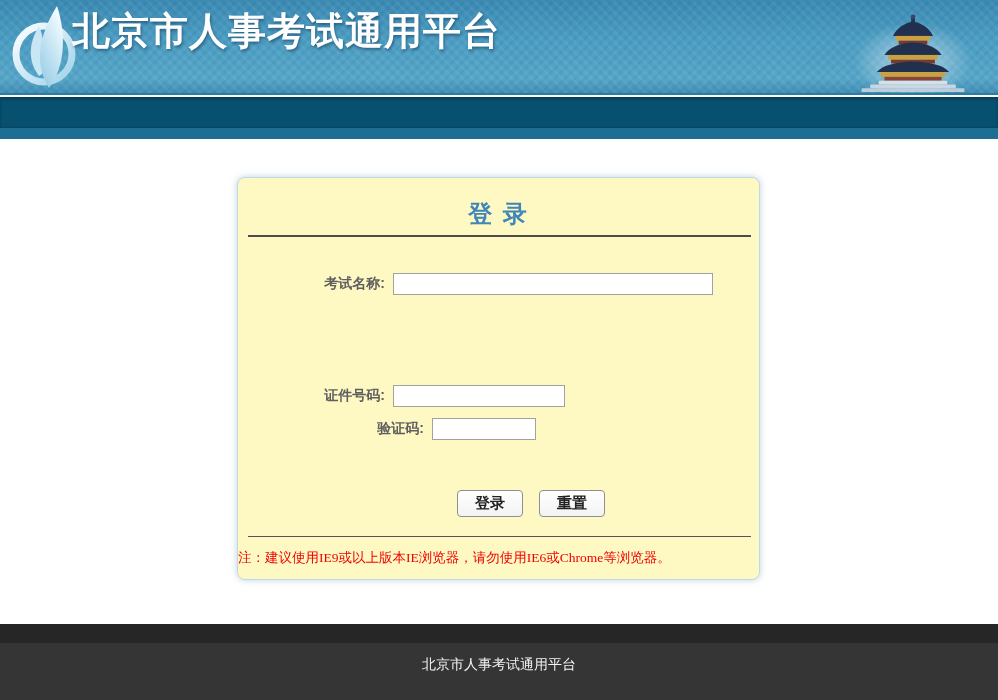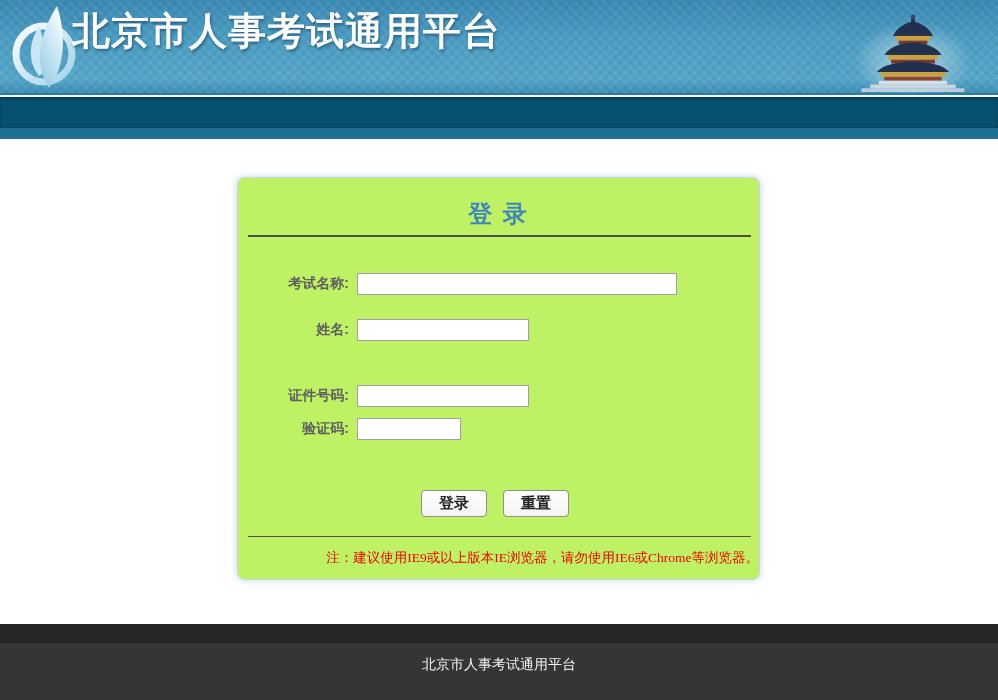--- a/index.html
+++ b/index.html
@@ -49,43 +49,43 @@
   .nav-sub {
     position:absolute; top:127px; left:0; width:100%; height:12px;
     background:#1d6e93;
     border-top:1px solid #0a4archived;
     border-top:1px solid #0a465f;
   }
 
   
   .card {
     position:absolute; left:237px; top:177px; width:523px; height:403px;
-    background:#bef264;
+    background:#fef9c3;
     border:1px solid #c3d8e4;
     border-radius:8px;
     box-shadow:0 0 7px rgba(140,175,200,.55);
   }
   .card-title {
     position:absolute; top:20px; left:0; width:100%;
     text-align:center;
     color:#4186b8; font-size:24px; font-weight:bold; letter-spacing:2px;
   }
   .divider {
     position:absolute; left:10px; width:503px; height:0;
     border-top:2px solid #4d4d4d;
   }
   .divider.top    { top:57px; }
   .divider.bottom { top:358px; border-top-width:1px; border-color:#555; }
 
-  .row { position:absolute; left:0; display:flex; align-items:center; height:24px; }
+  .row { position:absolute; left:0; display:flex; align-items:center; height:24px;padding-left:36px; }
   .row-exam    { top:94px; }
   .row-name    { top:140px; }
   .row-idtype  { top:174px; }
   .row-idnum   { top:206px; }
-  .row-captcha { top:239px; }
+  .row-captcha { top:239px;margin-left:39px; }
   .row-refresh { top:268px; height:28px; }
   .row-buttons { top:313px; left:183px; }
 
   .f-label {
     width:111px; text-align:right;
     color:#5f5f5f; font-size:14px; font-weight:bold;
     white-space:nowrap;
   }
   .gap { width:8px; flex:none; }
 
@@ -140,21 +140,21 @@
     background:linear-gradient(#ffffff,#f3f3f3);
     border:1px solid #8f8f8f; border-radius:4px;
     font-size:15px; font-weight:bold; color:#222;
     font-family:Liberation Serif, serif;
     cursor:pointer;
   }
   .btn + .btn { margin-left:16px; }
 
   .note {
     position:absolute; top:371px; left:0; width:100%;
-    text-align:right;
+    text-align:left;
     color:#f00000; font-size:13.5px;
     font-family:"Liberation Serif", serif;
   }
 
   
   .footer {
     position:absolute; top:624px; left:0; width:100%; height:76px;
     background:#353535;
   }
   .footer::before {
@@ -220,25 +220,20 @@
   <div class="card">
     <div class="card-title">登  录</div>
     <div class="divider top"></div>
 
     <div class="row row-exam">
       <span class="f-label">考试名称:</span>
       <span class="gap"></span>
       <input type="text" class="in-exam" value="" style="">
     </div>
 
-    <div class="row row-name">
-      <span class="f-label">姓名:</span>
-      <span class="gap"></span>
-      <input type="text" class="in-name" value="" style="">
-    </div>
 
 
     <div class="row row-idnum">
       <span class="f-label">证件号码:</span>
       <span class="gap"></span>
       <input type="text" class="in-idnum" value="" style="">
     </div>
 
     <div class="row row-captcha">
       <span class="f-label">验证码:</span>

